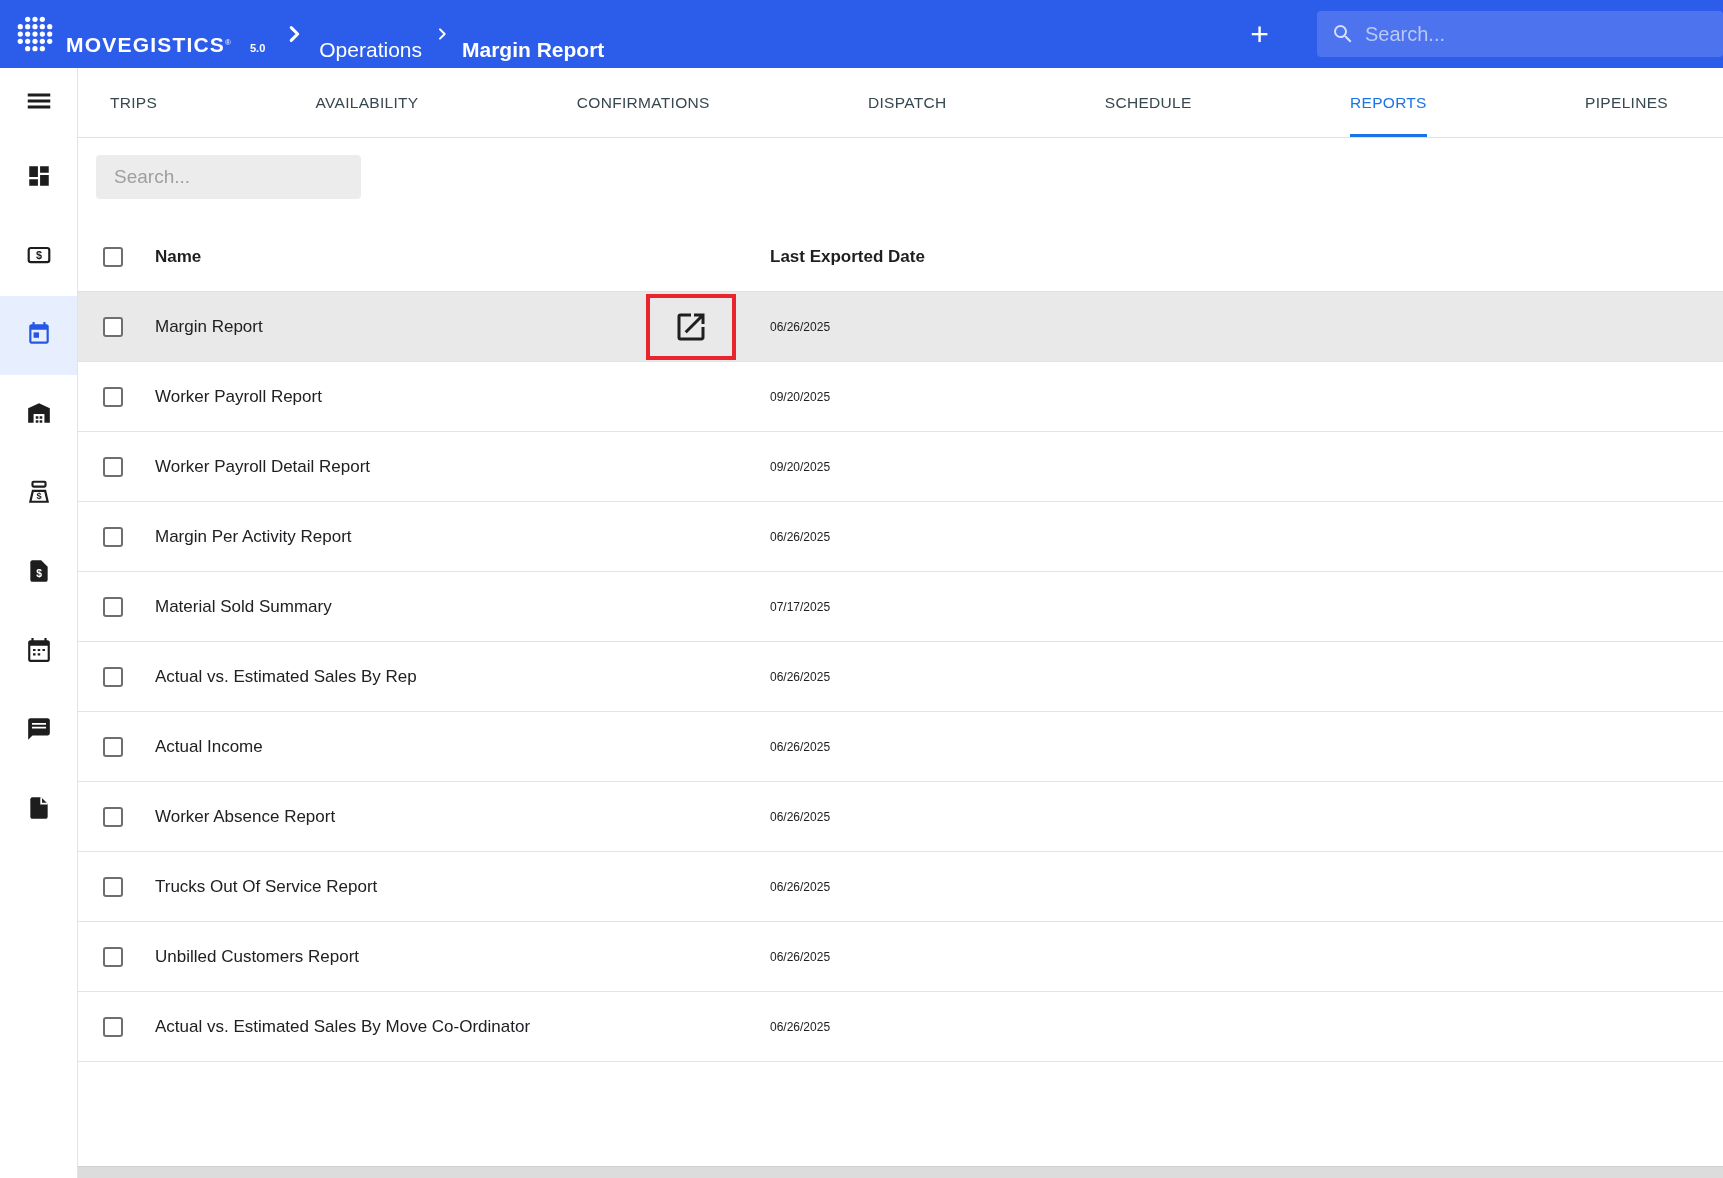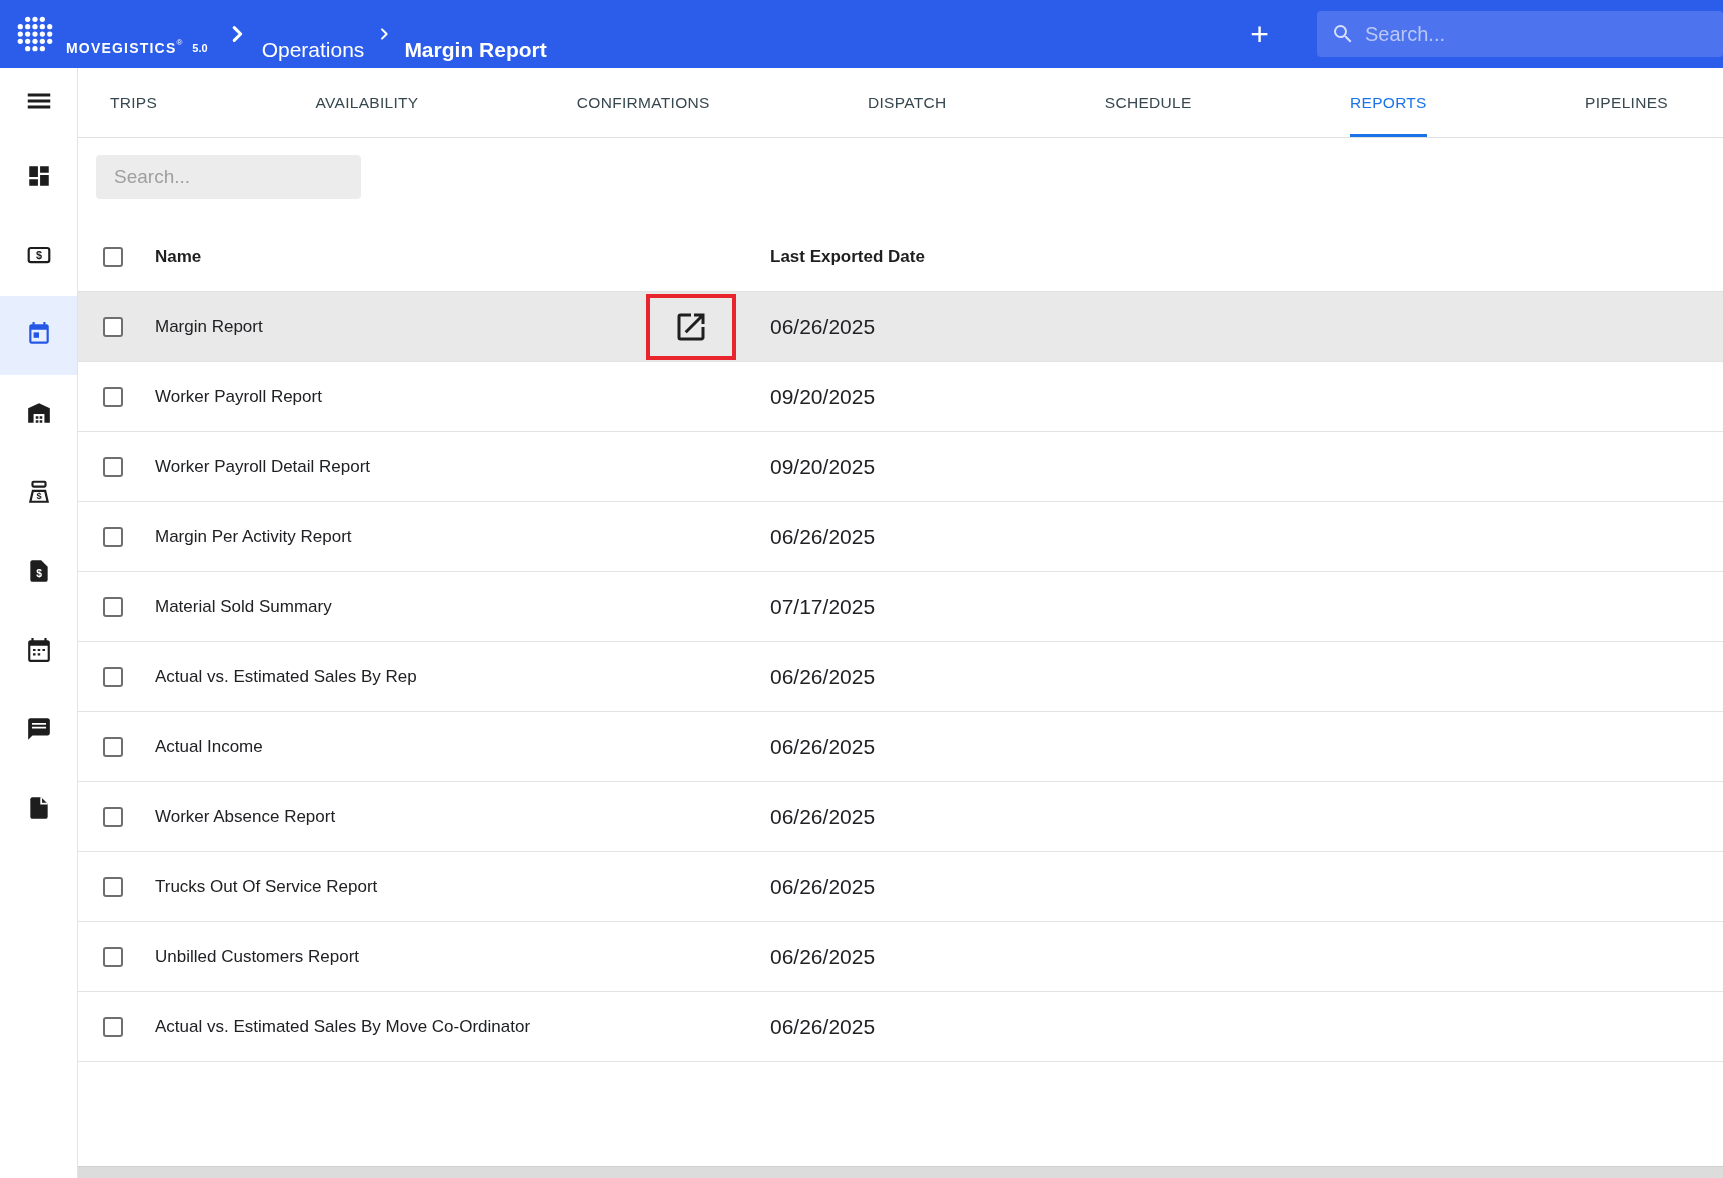--- a/index.html
+++ b/index.html
@@ -6,23 +6,23 @@
   html,body { width:1723px; height:1178px; overflow:hidden; background:#fff;
               font-family:"Liberation Sans","DejaVu Sans",sans-serif; }
   .app { position:relative; width:1723px; height:1178px; background:#fff; }
 
   
   .topbar { position:absolute; top:0; left:0; right:0; height:68px;
             background:#2b5cea; display:flex; align-items:center;
             padding-left:14px; z-index:5; }
   .brand { display:flex; align-items:flex-end; cursor:pointer; }
   .brand svg { margin-right:10px; align-self:center; }
-  .brand-text { color:#fff; font-size:14px; font-weight:700; letter-spacing:1.2px; line-height:1; }
+  .brand-text { color:#fff; font-size:21px; font-weight:700; letter-spacing:1.2px; line-height:1; }
   .brand-reg { color:#fff; font-size:8px; vertical-align:top; position:relative; top:-8px; }
-  .brand-ver { color:#fff; font-size:11px; font-weight:700; margin-left:10px; margin-bottom:1px; }
+  .brand-ver { color:#fff; font-size:11px; font-weight:700; margin-left:19px; margin-bottom:1px; }
   .bc-chevron { margin:0 14px 0 18px; display:flex; align-items:center; }
   .breadcrumb { display:flex; align-items:center; gap:12px; }
   .bc-item { color:#fff; font-size:21px; font-weight:500; cursor:pointer;margin-top:32px; }
   .bc-item.current { font-weight:700; }
   .topbar-right { margin-left:auto; display:flex; align-items:center; }
   .plus-btn { color:#fff; font-size:32px; font-weight:300; line-height:1;
               cursor:pointer; margin-right:48px; }
   .topbar-search { width:406px; height:46px; background:#4d73ee; border-radius:4px;
                    display:flex; align-items:center; padding:0 14px; gap:10px; }
   .topbar-search input { flex:1; background:transparent; border:0; outline:none;
@@ -64,21 +64,21 @@
 
   .checkbox { position:absolute; left:25px; top:50%; transform:translateY(-50%);
               width:20px; height:20px; border:2px solid #6e6e6e; border-radius:3px;
               background:#fff; cursor:pointer; }
 
   .trow { position:relative; height:70px; border-bottom:1px solid #e3e3e3; cursor:pointer; }
   .trow.highlight { background:#e9e9e9; }
   .cell-name { position:absolute; left:77px; top:50%; transform:translateY(-50%);
                font-size:17px; color:#202124; }
   .cell-date { position:absolute; left:692px; top:50%; transform:translateY(-50%);
-               font-size:21px; color:#202124; }
+               font-size:12px; color:#202124; }
   .export-wrap { position:absolute; left:568px; top:50%; transform:translateY(-50%); }
   .red-box { width:90px; height:66px; border:4px solid #e8242c;
              display:flex; align-items:center; justify-content:center; background:transparent; }
   .red-box svg { cursor:pointer; }
 
   .bottom-strip { position:absolute; left:0; right:0; bottom:0; height:12px;
                   background:#dcdcdc; border-top:1px solid #cfcfcf; cursor:pointer; }
 </style>
 </head>
 <body>

